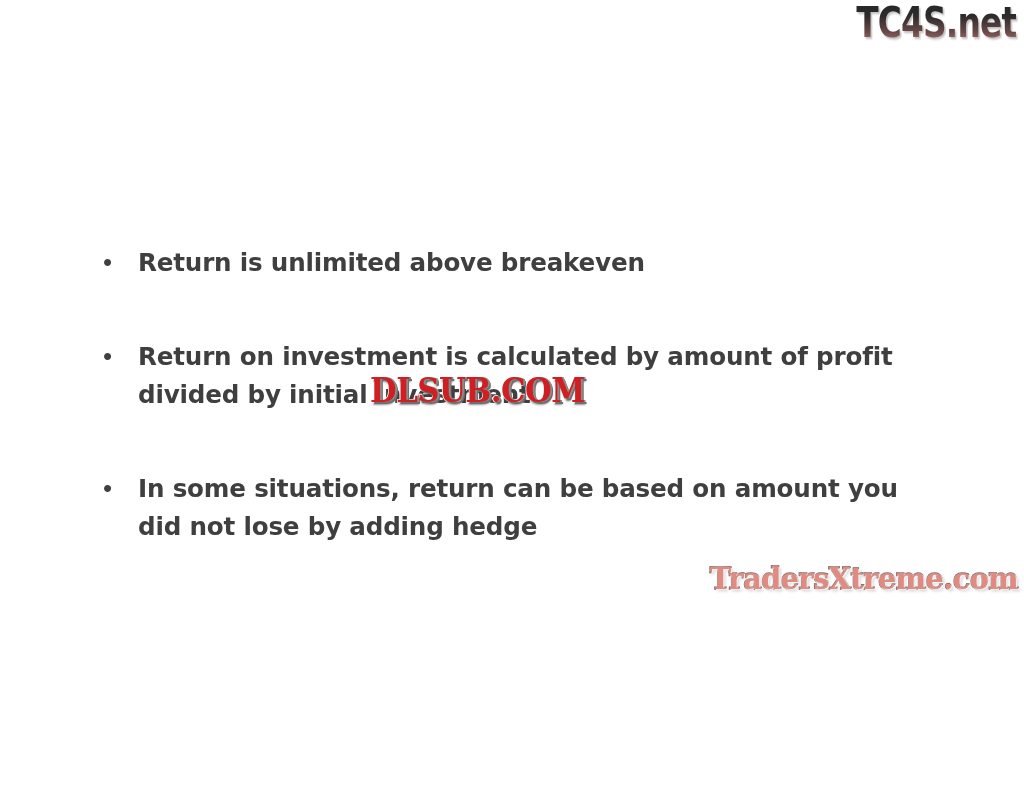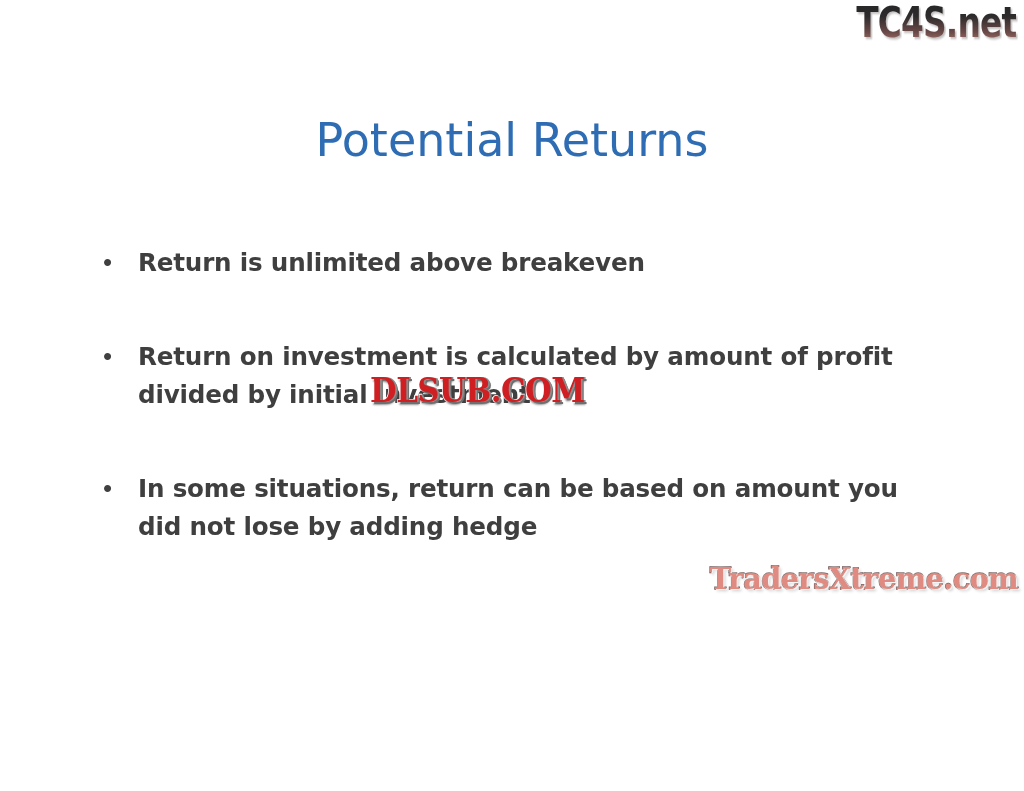--- a/index.html
+++ b/index.html
@@ -143,21 +143,20 @@
     user-select: none;
   }
 </style>
 </head>
 <body>
 
 <div class="slide">
 
   <div class="brand-top">TC4S.net</div>
 
-  <div class="slide-title">Potential Returns</div>
 
   <div class="body-list">
 
     <div class="bullet-item">
       <span class="bullet-marker">•</span>
       <span class="bullet-text">Return is unlimited above breakeven</span>
     </div>
 
     <div class="bullet-item">
       <span class="bullet-marker">•</span>

